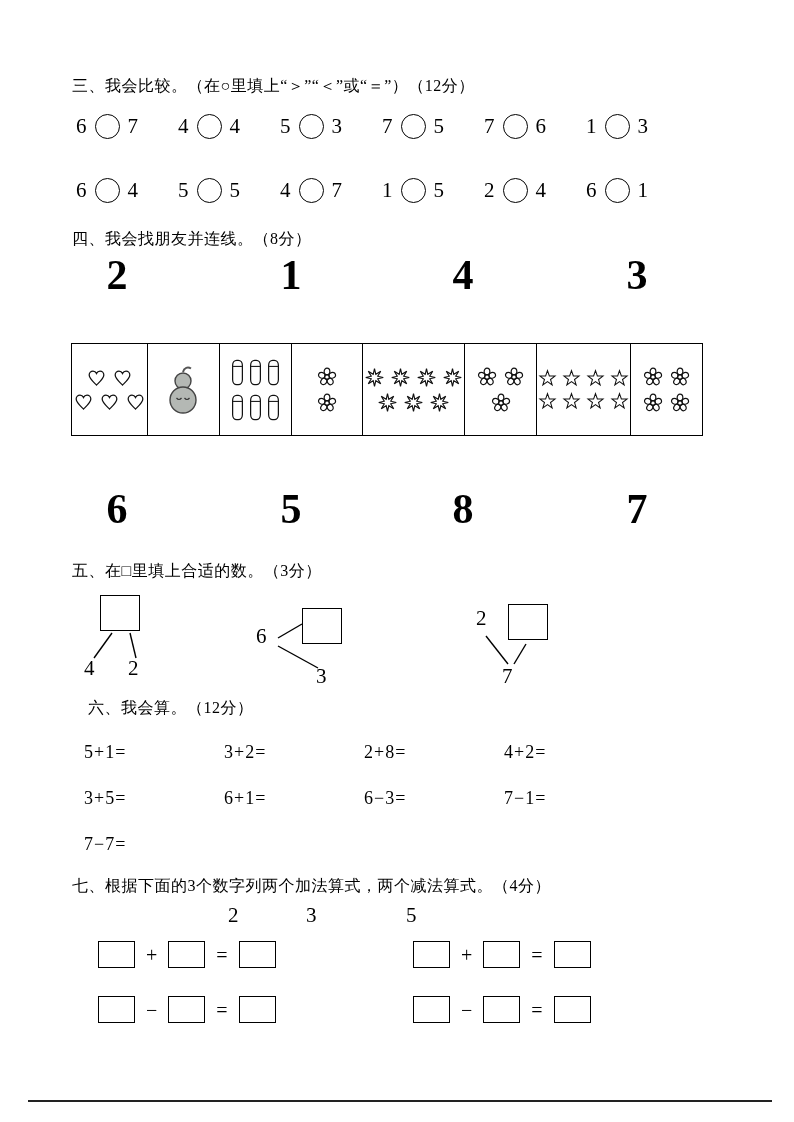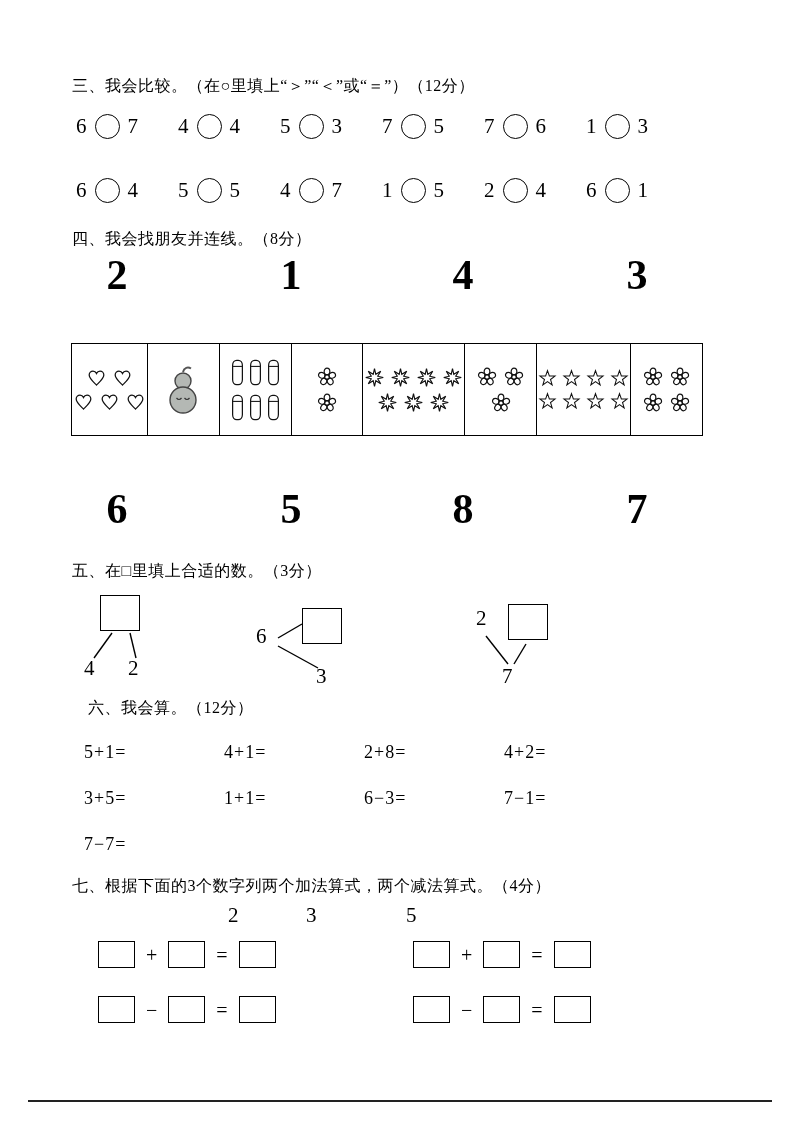--- a/index.html
+++ b/index.html
@@ -383,25 +383,25 @@
     <line x1="64" y1="46" x2="52" y2="66"></line>
   </svg>
   <span class="num" style="left:14px;top:10px">2</span>
   <span class="blank-box" style="left:46px;top:6px"></span>
   <span class="num" style="left:40px;top:68px">7</span>
 </div>
 
 <div class="sec-title" style="left:88px;top:698px">六、我会算。（12分）</div>
 <div class="calc-grid">
     <span class="calc-item">5+1=</span>
-    <span class="calc-item">4+1=</span>
+    <span class="calc-item">3+2=</span>
     <span class="calc-item">2+8=</span>
     <span class="calc-item">4+2=</span>
     <span class="calc-item">3+5=</span>
-    <span class="calc-item">1+1=</span>
+    <span class="calc-item">6+1=</span>
     <span class="calc-item">6−3=</span>
     <span class="calc-item">7−1=</span>
     <span class="calc-item">7−7=</span>
   </div>
 
 <div class="sec-title" style="left:72px;top:876px">七、根据下面的3个数字列两个加法算式，两个减法算式。（4分）</div>
 <div class="s7-nums">
     <span>2</span>
     <span>3</span>
     <span>5</span>

